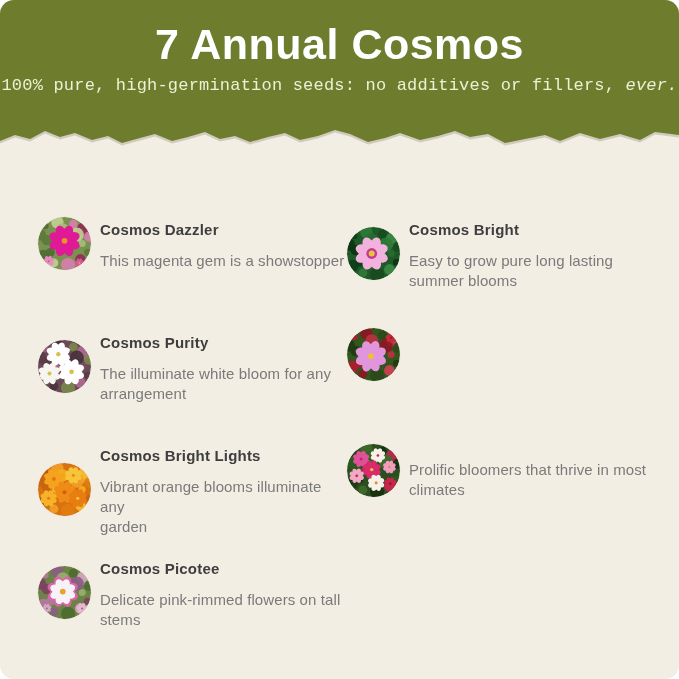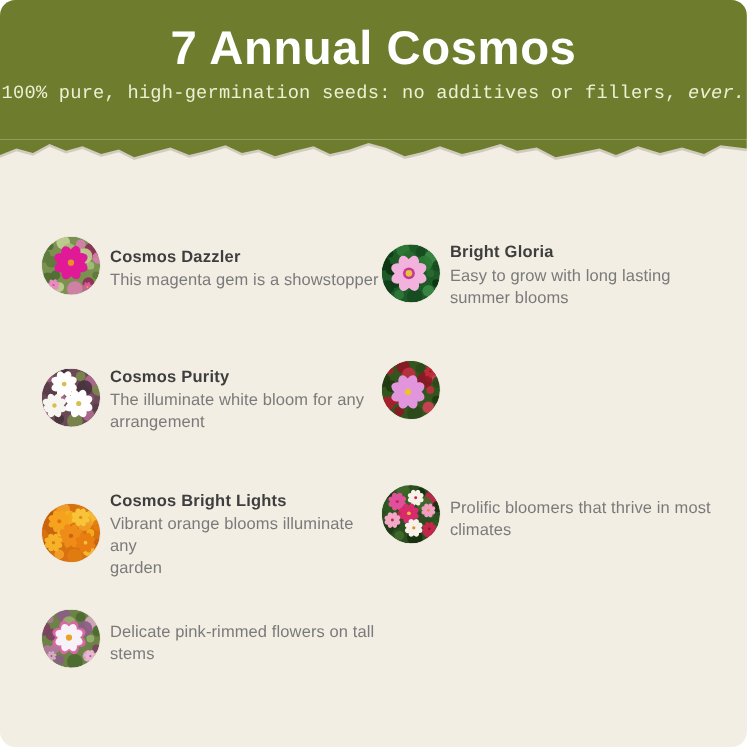--- a/index.html
+++ b/index.html
@@ -29,21 +29,21 @@
   }
   .item{ display:flex; align-items:center; }
   .photo{
     width:53px; height:53px; border-radius:50%; overflow:hidden; flex:0 0 53px;
     box-shadow:0 0 0 0.5px rgba(0,0,0,0.05);
   }
   .photo svg{ display:block; width:53px; height:53px; }
   .text{ margin-left:9px; margin-top:6px; width:248px; }
   .name{ font-size:15px; font-weight:700; color:var(--name,#3e3e3e); letter-spacing:0.2px; }
   .desc{
-    margin-top:3px; font-size:15px; line-height:20px; color:var(--desc,#7a7a7a);
+    margin-top:13px; font-size:15px; line-height:20px; color:var(--desc,#7a7a7a);
     white-space:pre-line; letter-spacing:0.1px;
   }
 </style>
 </head>
 <body>
 
 <div class="page">
 
   <div class="header">
     <div class="header-solid"></div>
@@ -149,22 +149,22 @@
               <ellipse cx="0" cy="-9.9" rx="6.12" ry="9.36" fill="#f3b2dd" transform="translate(28 30) rotate(202) scale(1)"></ellipse>
               <ellipse cx="0" cy="-9.9" rx="6.12" ry="9.36" fill="#f3b2dd" transform="translate(28 30) rotate(247) scale(1)"></ellipse>
               <ellipse cx="0" cy="-9.9" rx="6.12" ry="9.36" fill="#f3b2dd" transform="translate(28 30) rotate(292) scale(1)"></ellipse>
               <ellipse cx="0" cy="-9.9" rx="6.12" ry="9.36" fill="#f3b2dd" transform="translate(28 30) rotate(337) scale(1)"></ellipse>
               <circle cx="28" cy="30" r="6.12" fill="#c23a95"></circle>
               <circle cx="28" cy="30" r="3.42" fill="#e8c23a"></circle>
             </g>
           </svg>
         </div>
       <div class="text">
-        <div class="name">Bright Gloria</div>
-        <div class="desc">Easy to grow with long lasting
+        <div class="name">Cosmos Bright</div>
+        <div class="desc">Easy to grow pure long lasting
 summer blooms</div>
       </div>
     </div>
 
     <div class="item">
       <div class="photo">
           <svg viewBox="0 0 60 60" role="img">
             <clipPath id="clip2">
               <circle cx="30" cy="30" r="30"></circle>
             </clipPath>
@@ -508,18 +508,19 @@
               <ellipse cx="0" cy="-2.75" rx="1.7000000000000002" ry="2.6" fill="#d7a8c4" transform="translate(10 48) rotate(124.85714285714286) scale(1)"></ellipse>
               <ellipse cx="0" cy="-2.75" rx="1.7000000000000002" ry="2.6" fill="#d7a8c4" transform="translate(10 48) rotate(176.28571428571428) scale(1)"></ellipse>
               <ellipse cx="0" cy="-2.75" rx="1.7000000000000002" ry="2.6" fill="#d7a8c4" transform="translate(10 48) rotate(227.71428571428572) scale(1)"></ellipse>
               <ellipse cx="0" cy="-2.75" rx="1.7000000000000002" ry="2.6" fill="#d7a8c4" transform="translate(10 48) rotate(279.14285714285717) scale(1)"></ellipse>
               <ellipse cx="0" cy="-2.75" rx="1.7000000000000002" ry="2.6" fill="#d7a8c4" transform="translate(10 48) rotate(330.57142857142856) scale(1)"></ellipse>
               <circle cx="10" cy="48" r="0.95" fill="#8a5d84"></circle>
             </g>
           </svg>
         </div>
       <div class="text">
+        <div class="name">Cosmos Picotee</div>
         <div class="desc">Delicate pink-rimmed flowers on tall stems</div>
       </div>
     </div>
   </div>
 
 </div>
 
 </body></html>

